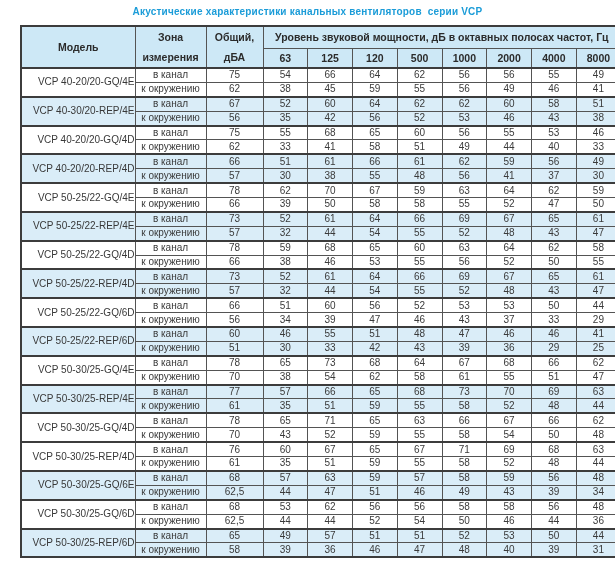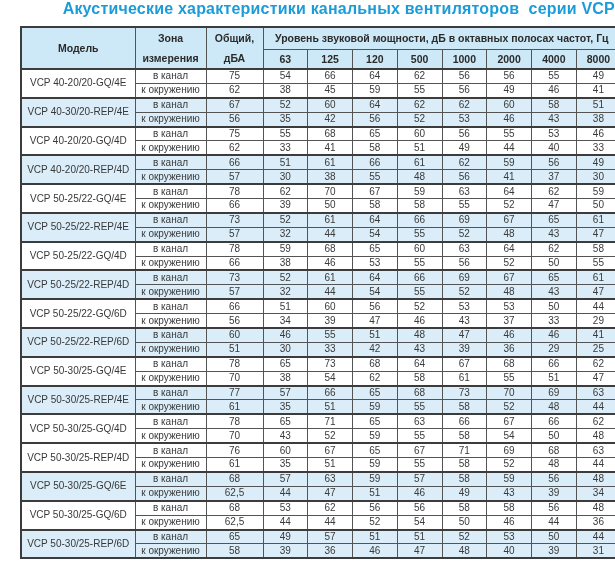--- a/index.html
+++ b/index.html
@@ -3,22 +3,23 @@
 <meta charset="utf-8">
 <style>
   html, body { margin:0; padding:0; }
   body {
     width:615px; height:570px; background:#ffffff;
     font-family:"Liberation Sans", sans-serif;
     overflow:hidden;
   }
   .page-title {
     white-space:pre;
-    text-align:right;
-    font-size:16px;
+    text-align:center;
+    padding-top:6px;
+    font-size:10px;
     font-weight:bold;
     color:#1b9cd8;
     letter-spacing:0.2px;
   }
   table.acoustic {
     border-collapse:collapse;
     table-layout:fixed;
     width:600px;
     margin:8px 0 0 20px;
     border:2px solid #3c3c3c;
@@ -38,21 +39,21 @@
   }
   thead tr.top-row { height:21px; }
   thead tr.freq-row { height:19px; }
   th.pre { white-space:pre-line; line-height:20px; }
   tbody tr { height:14.4px; }
   tbody td {
     font-size:10px;
     color:#3a3a3a;
     line-height:12px;
   }
-  td.model-cell { font-size:10px; color:#383838; }
+  td.model-cell { font-size:10px; color:#383838;text-align:right; }
   td.zone-cell  { font-size:10px; }
   tr.shaded td { background:#daedf8; }
   tr.plain  td { background:#ffffff; }
   tr.group-start td { border-top:2px solid #3c3c3c; }
 </style>
 </head>
 <body>
 
 <div class="page-title">Акустические характеристики канальных вентиляторов  серии VCP</div>
 

